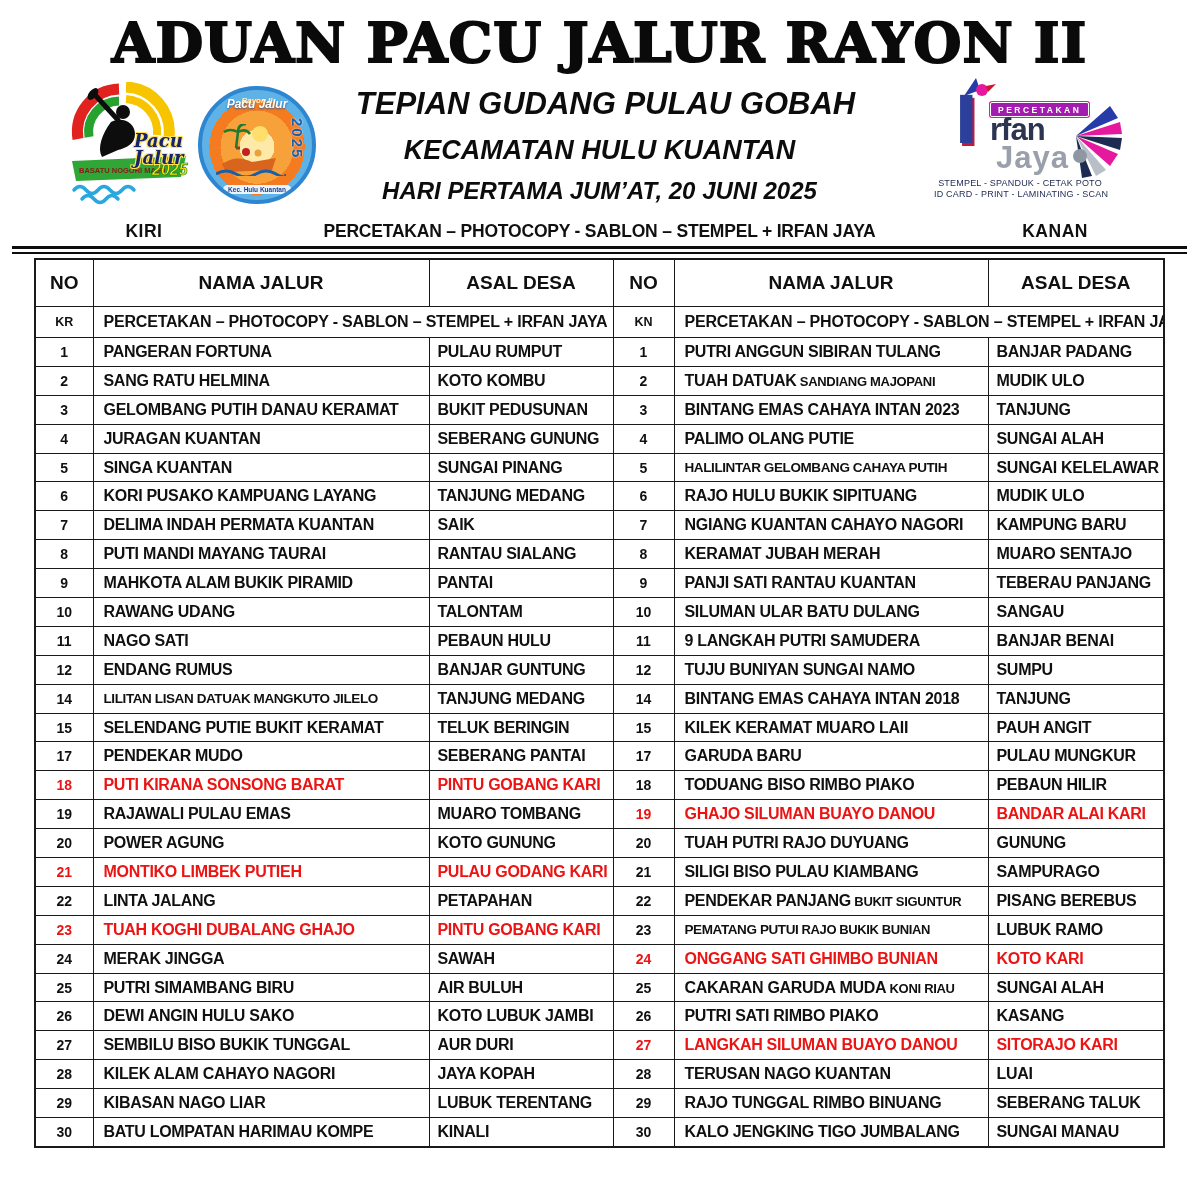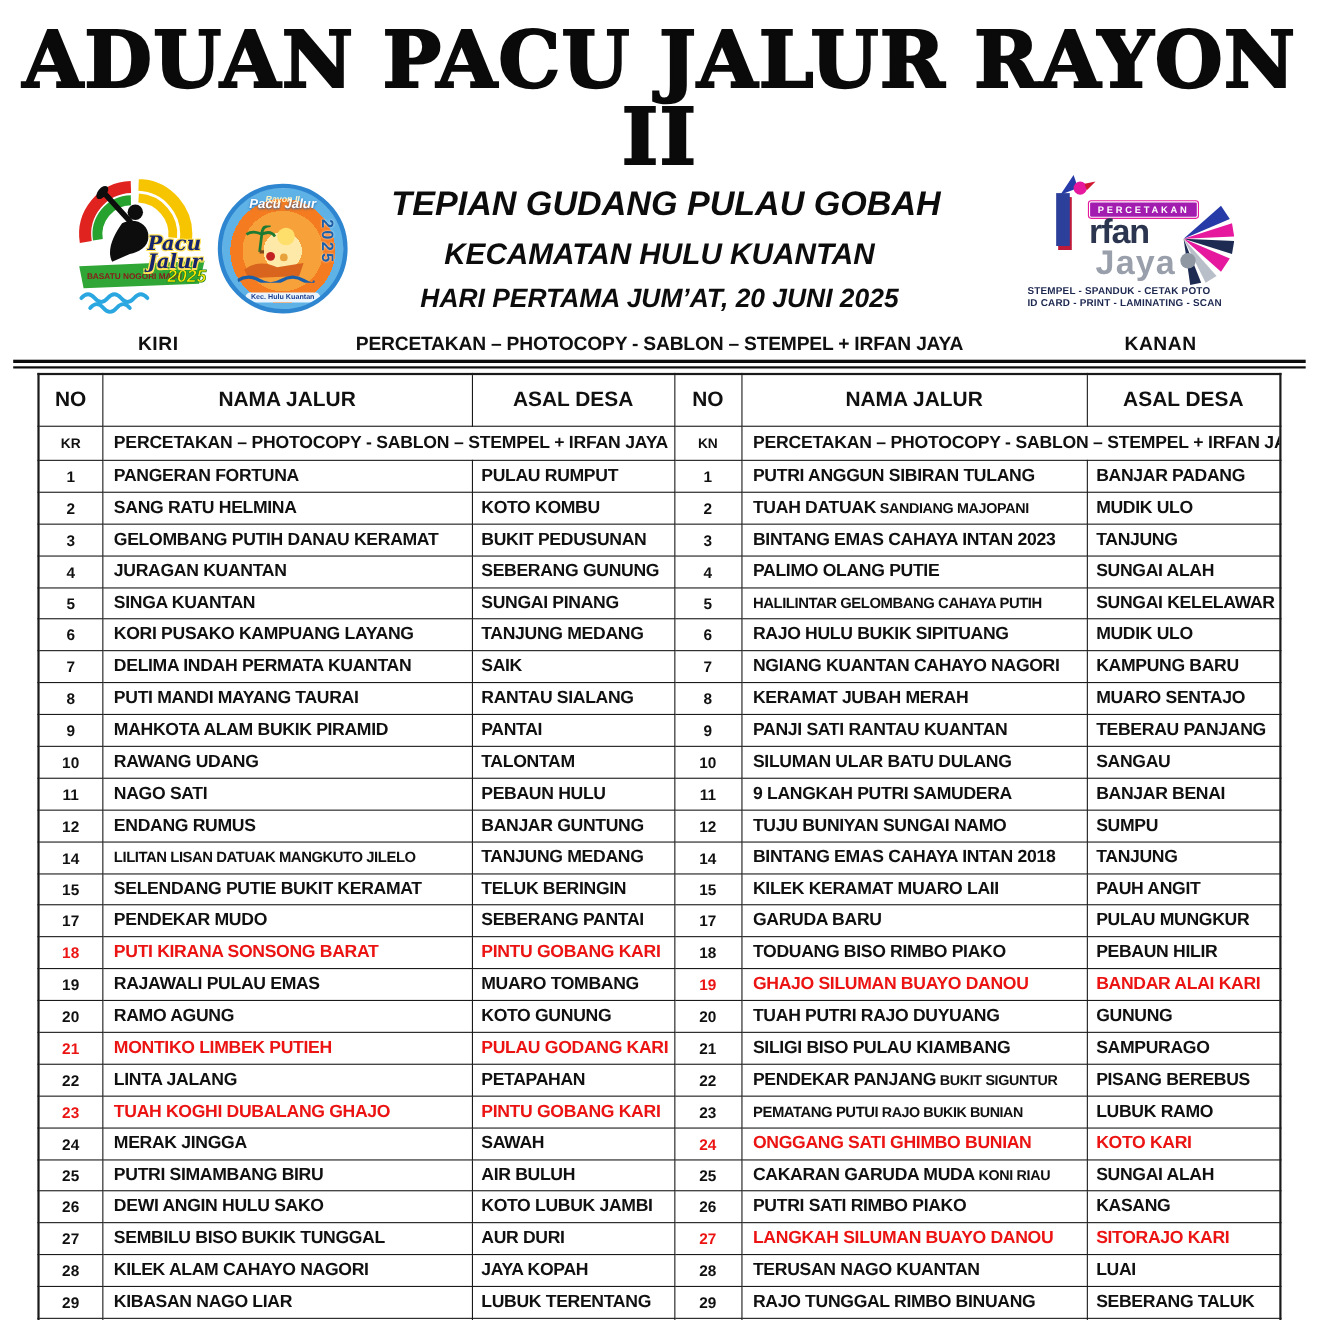--- a/index.html
+++ b/index.html
@@ -1,21 +1,21 @@
 <!DOCTYPE html>
 <html style="--highlight: #ec1313;"><head>
 <meta charset="utf-8">
 <style>
   html,body{margin:0;padding:0;background:#ffffff;}
   body{width:1199px;height:1200px;font-family:"Liberation Sans",sans-serif;color:#101010;overflow:hidden;}
 
   
   .main-title{
-    margin:19px 0 0 0;text-align:center;
-    font-family:"DejaVu Serif",serif;font-weight:900;font-size:71px;line-height:70px;
+    margin:8px 0 0 0;text-align:center;
+    font-family:"DejaVu Serif",serif;font-weight:900;font-size:55px;line-height:70px;
     letter-spacing:1px;color:#0a0a0a;-webkit-text-stroke:2px #0a0a0a;
   }
 
   
   .band{position:relative;height:134px;margin-top:4px;}
   .subtitles{position:absolute;left:0;right:0;top:0;text-align:center;}
   .subtitle{font-style:italic;font-weight:800;color:#0c0c0c;letter-spacing:0;}
   .st1{font-size:31px;line-height:40px;margin-top:2px;padding-left:12px;}
   .st2{font-size:27px;line-height:36px;margin-top:8px;}
   .st3{font-size:24px;line-height:30px;margin-top:8px;}
@@ -48,22 +48,22 @@
   .ir-banner{position:absolute;left:58px;top:26px;background:#a21caf;color:#ffffff;border:1px solid #ffffff;
     box-shadow:0 0 0 1px #e5189e;border-radius:2px;font-size:8.5px;font-weight:800;letter-spacing:2.5px;
     padding:1.5px 7px;white-space:nowrap;}
   .ir-i{position:absolute;left:22px;top:12px;font-size:66px;line-height:66px;font-weight:900;
     font-family:"DejaVu Sans",sans-serif;color:#2c3f9b;text-shadow:2px 3px 0 #c01a3a;}
   .ir-rfan{position:absolute;left:58px;top:38px;font-size:31px;line-height:31px;font-weight:900;
     letter-spacing:-1px;color:#2b3550;}
   .ir-jaya{position:absolute;left:64px;top:66px;font-size:31px;line-height:31px;font-weight:900;
     letter-spacing:1px;color:#9aa0ab;}
   .ir-fan{position:absolute;left:138px;top:18px;}
-  .ir-services{position:absolute;left:2px;top:102px;width:172px;text-align:left;
-    font-size:9px;line-height:11px;font-weight:700;color:#1d2850;letter-spacing:0.2px;white-space:nowrap;}
+  .ir-services{position:absolute;left:2px;top:102px;width:172px;text-align:center;
+    font-size:9px;line-height:11px;font-weight:400;color:#1d2850;letter-spacing:0.2px;white-space:nowrap;}
 
   
   .side-row{display:grid;grid-template-columns:24% 52% 24%;align-items:center;margin-top:2px;height:26px;}
   .side-row .lbl{text-align:center;font-weight:800;font-size:17.5px;letter-spacing:0.5px;}
   .side-row .mid{text-align:center;font-weight:800;font-size:17.5px;letter-spacing:-0.2px;}
 
   
   .double-rule{margin:2px 12px 0 12px;height:3px;border-top:3px solid #0d0d0d;border-bottom:2px solid #0d0d0d;}
 
   
@@ -327,21 +327,21 @@
       <tr>
         <td class="no">19</td>
         <td class="name"><span>RAJAWALI PULAU EMAS</span></td>
         <td class="desa">MUARO TOMBANG</td>
         <td class="no red">19</td>
         <td class="name red"><span>GHAJO SILUMAN BUAYO DANOU</span></td>
         <td class="desa red">BANDAR ALAI KARI</td>
       </tr>
       <tr>
         <td class="no">20</td>
-        <td class="name"><span>RAMO AGUNG</span></td>
+        <td class="name"><span>POWER AGUNG</span></td>
         <td class="desa">KOTO GUNUNG</td>
         <td class="no">20</td>
         <td class="name"><span>TUAH PUTRI RAJO DUYUANG</span></td>
         <td class="desa">GUNUNG</td>
       </tr>
       <tr>
         <td class="no red">21</td>
         <td class="name red"><span>MONTIKO LIMBEK  PUTIEH</span></td>
         <td class="desa red">PULAU GODANG KARI</td>
         <td class="no">21</td>

